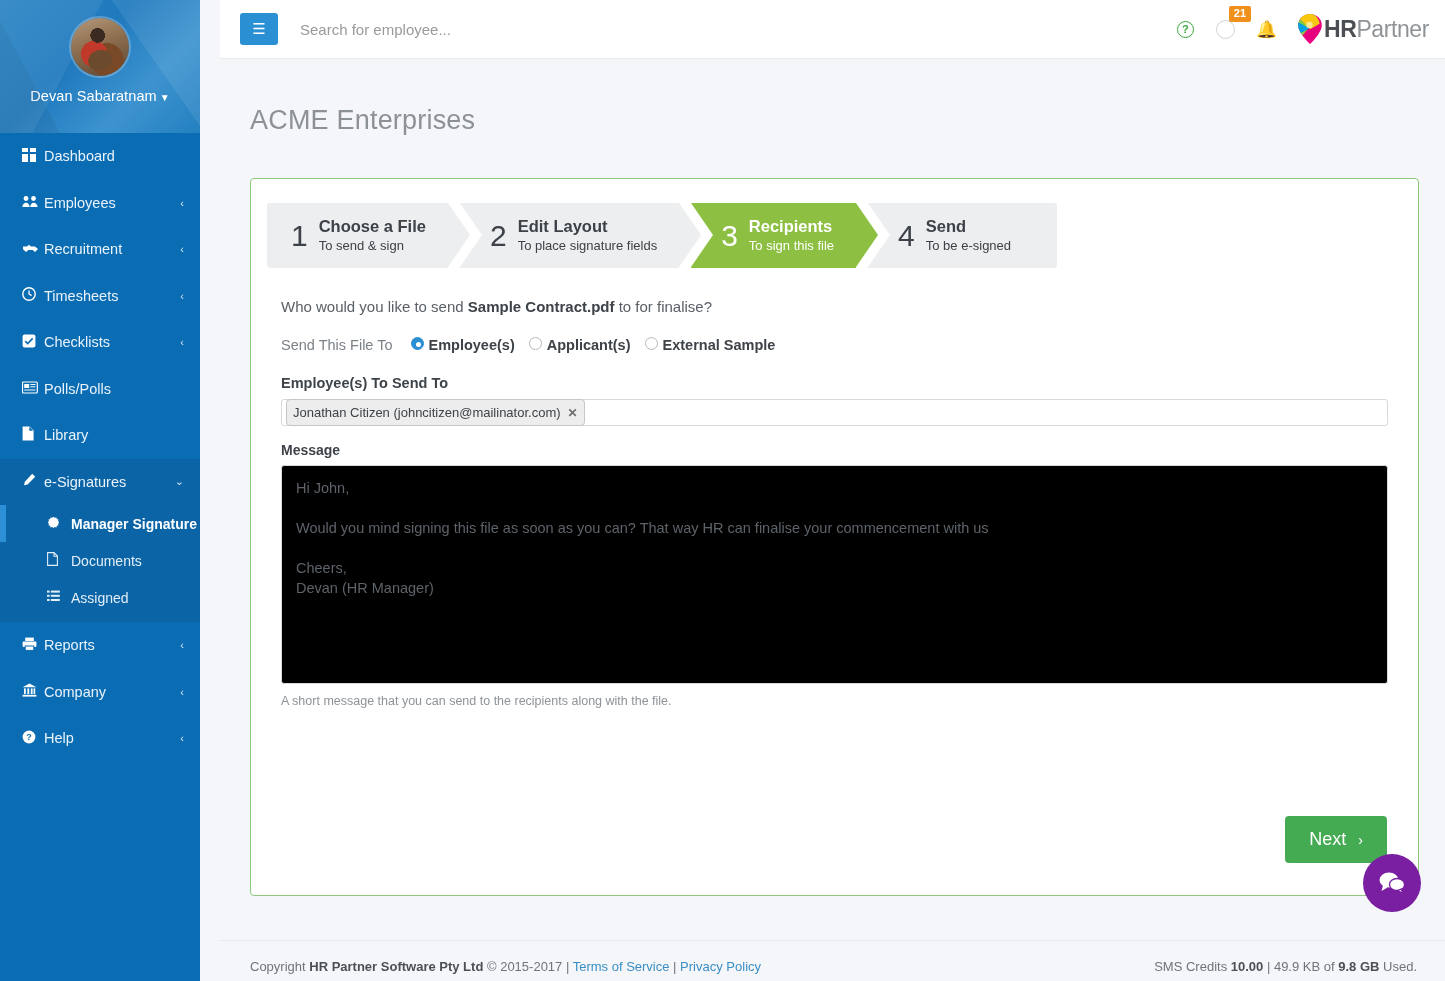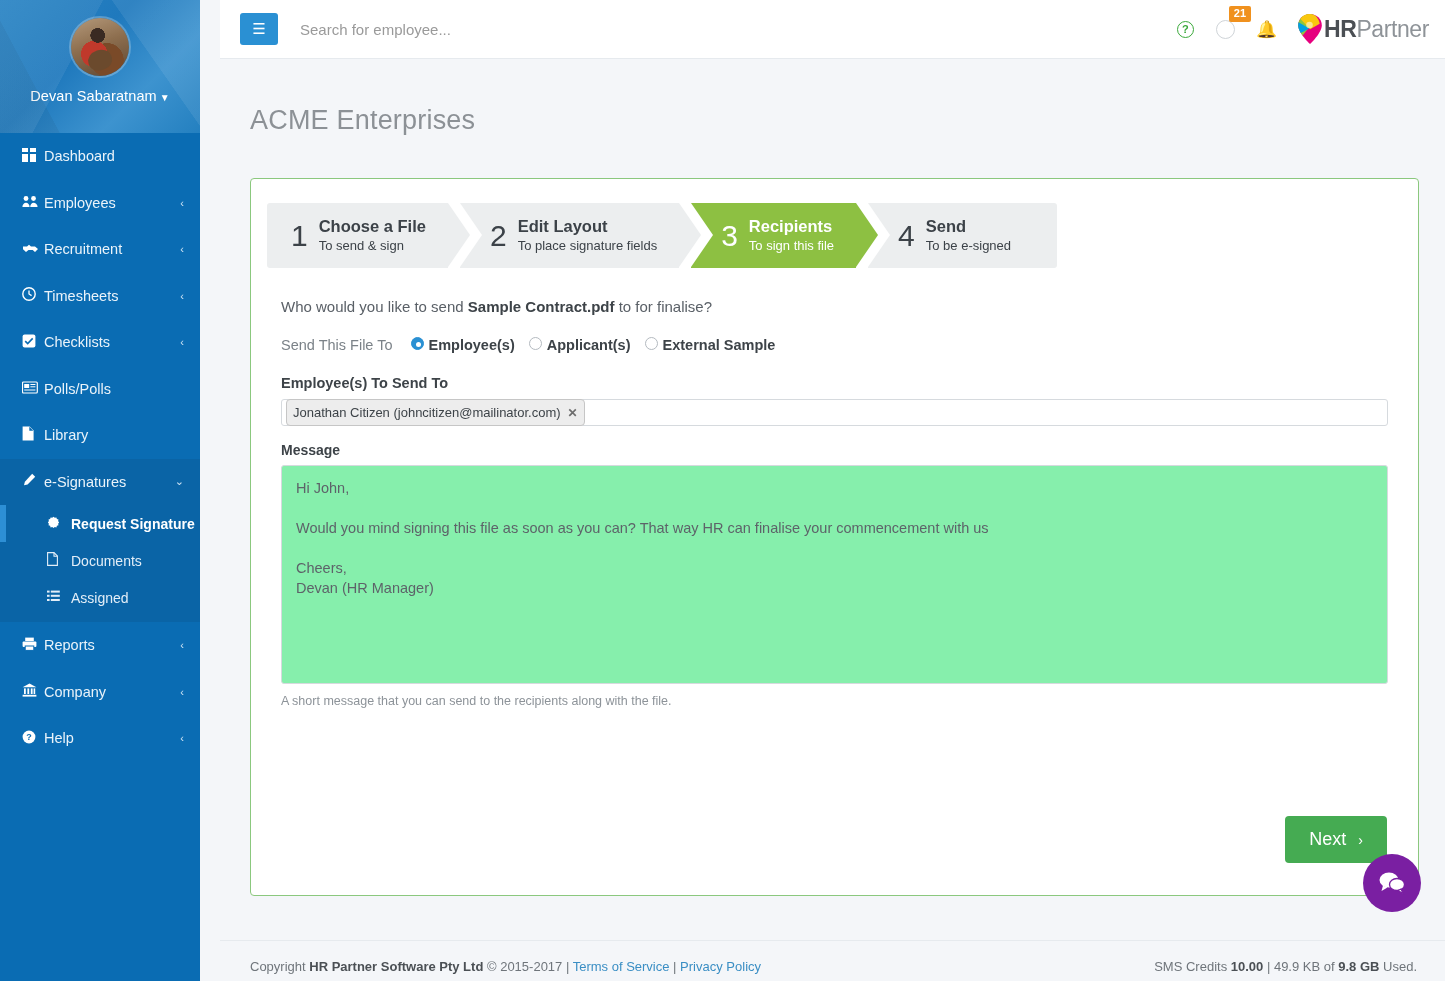--- a/index.html
+++ b/index.html
@@ -196,21 +196,21 @@
   }
   .token {
     background: #ededed; border: 1px solid #c6c6c6; border-radius: 4px;
     font-size: 13px; color: #3d4348; padding: 2px 6px;
     display: flex; align-items: center; height: 27px;
   }
   .token .x { margin-left: 7px; color: #6d6d6d; font-size: 12px; cursor: pointer; font-weight: bold; }
   .msg-label { font-size: 14px; font-weight: bold; color: #3d4348; margin-top: 16px; }
   #message-box {
     margin-top: 7px; width: 100%; height: 219px;
-    border: 1px solid #d6dade; border-radius: 3px; background: #86efac;
+    border: 1px solid #d6dade; border-radius: 3px; background: #000000;
     padding: 12px 14px; font-size: 14.5px; color: #5d6369; line-height: 20px;
     font-family: "Liberation Sans", sans-serif; resize: none; outline: none;
     white-space: pre-wrap;
   }
   .help-text { font-size: 12.5px; color: #8d9399; margin-top: 6px; }
   #next-btn {
     position: absolute; right: 31px; bottom: 32px;
     background: #45ab52; color: #fff; border: none; border-radius: 4px;
     font-size: 18px; padding: 13px 24px; cursor: pointer;
     font-family: "Liberation Sans", sans-serif;
@@ -342,21 +342,21 @@
       <span class="chev">⌄</span>
     </div>
 
     <div class="submenu">
       <div class="sub-item active">
         <span class="ico">
           <svg width="13" height="13" viewBox="0 0 13 13">
               <path d="M6.5 0.8l1.3 1 1.6-.4.5 1.6 1.6.5-.4 1.6 1 1.3-1 1.3.4 1.6-1.6.5-.5 1.6-1.6-.4-1.3 1-1.3-1-1.6.4-.5-1.6-1.6-.5.4-1.6-1-1.3 1-1.3-.4-1.6 1.6-.5.5-1.6 1.6.4z" fill="#fff"></path>
             </svg>
         </span>
-        <span>Request Signature</span>
+        <span>Manager Signature</span>
       </div>
       <div class="sub-item">
         <span class="ico">
           <svg width="11" height="14" viewBox="0 0 11 14">
               <path d="M0.6 0.6h6.4l3.4 3.4v9.4h-9.8z" fill="none" stroke="#e3eef8" stroke-width="1.1"></path>
               <path d="M7 0.8v3.4h3.4" fill="none" stroke="#e3eef8" stroke-width="1.1"></path>
             </svg>
         </span>
         <span>Documents</span>
       </div>

